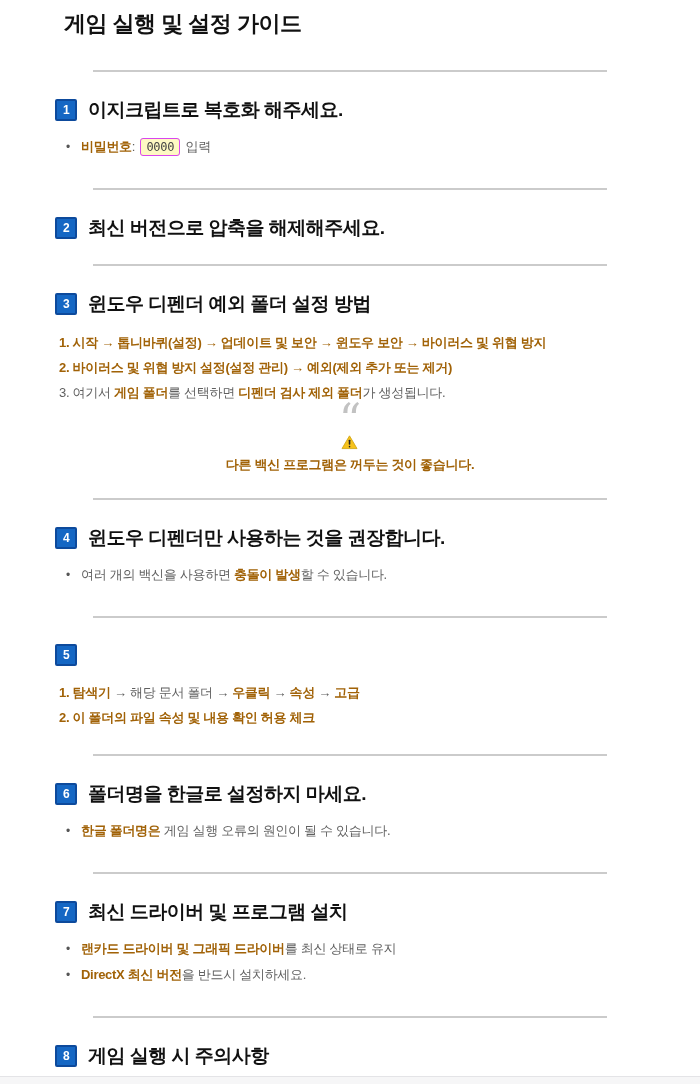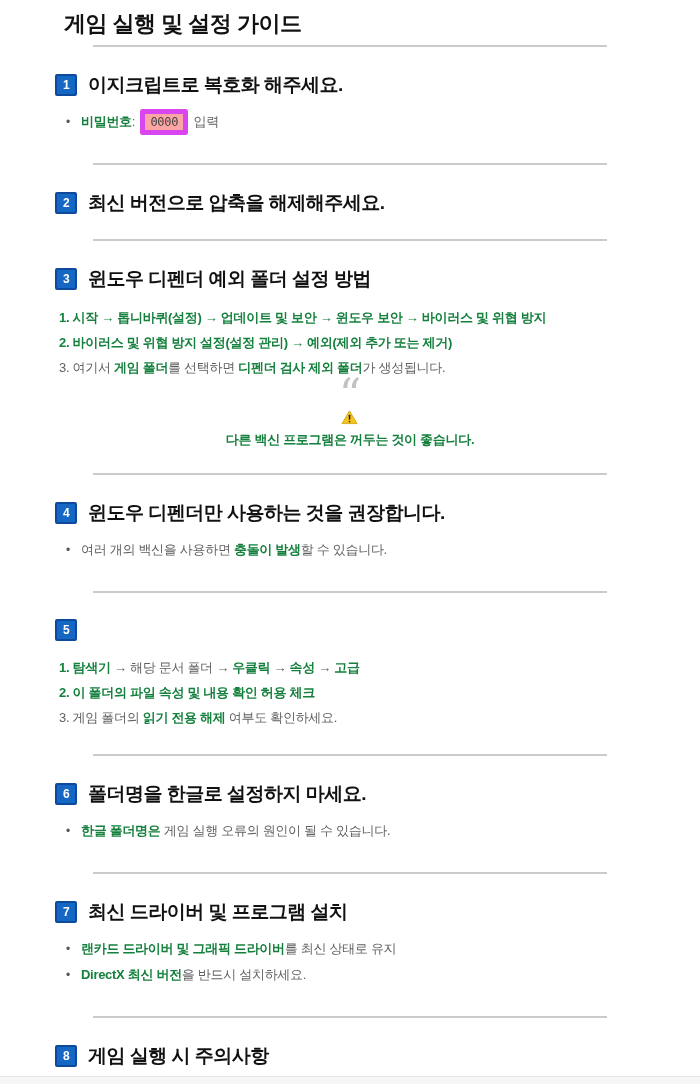--- a/index.html
+++ b/index.html
@@ -6,21 +6,21 @@
   body{
     position:relative;
     width:700px;height:1084px;overflow:hidden;
     font-family:"Liberation Sans","DejaVu Sans",sans-serif;
     color:#333;
   }
   .page{padding:10px 55px 0 55px;}
   
   .doc-title{
     display:flex;align-items:center;gap:9px;
-    margin:0 0 7px 0;
+    margin:0 0 32px 0;
     font-size:22px;font-weight:700;color:#111;letter-spacing:-0.5px;
     line-height:28px;
   }
   
   .divider{
     border:none;height:2px;background:var(--divider,#cbcbcb);
     width:87%;margin:0 auto;
   }
   
   .section{padding:26px 0 24px 0;}
@@ -45,25 +45,25 @@
     font-size:13px;line-height:18px;color:#606060;letter-spacing:-0.3px;
   }
   .bullet-item::before{
     content:"•";position:absolute;left:3px;top:0;color:#555;font-size:12px;
   }
   
   .steps{margin:14px 0 0 0;padding:0 0 0 4px;}
   .step-item{
     font-size:13px;line-height:25px;color:#606060;letter-spacing:-0.3px;
   }
-  .b{font-weight:700;color:#15803d;}
+  .b{font-weight:700;color:#a16207;}
   .code-chip{
     font-family:"DejaVu Sans Mono","Liberation Mono",monospace;
     font-size:12px;color:#444;
-    background:#fca5a5;border:5px solid #d946ef;border-radius:3px;
+    background:#fef9c3;border:1px solid #d946ef;border-radius:3px;
     padding:1px 5px;margin:0 2px;
   }
   
   .quote-block{margin:0;text-align:center;}
   .quote-mark{
     display:block;
     font-family:"DejaVu Serif","Liberation Serif",serif;
     font-size:44px;line-height:30px;height:30px;color:#c2c2c2;
     user-select:none;
   }
@@ -138,21 +138,20 @@
         </ul>
       </section>
       <hr class="divider">
       <section class="section">
         <h2 class="sec-head">
           <span class="badge">5</span>
         </h2>
         <div class="steps">
           <div class="step-item"><span class="b">1. </span><span class="b">탐색기</span><span> → 해당 문서 폴더 → </span><span class="b">우클릭</span><span> → </span><span class="b">속성</span><span> → </span><span class="b">고급</span></div>
           <div class="step-item"><span class="b">2. </span><span class="b">이 폴더의 파일 속성 및 내용 확인 허용 체크</span></div>
-          <div class="step-item"><span>3. </span><span>게임 폴더의 </span><span class="b">읽기 전용 해제</span><span> 여부도 확인하세요.</span></div>
         </div>
       </section>
       <hr class="divider">
       <section class="section">
         <h2 class="sec-head">
           <span class="badge">6</span>
           <span>폴더명을 한글로 설정하지 마세요.</span>
         </h2>
         <ul class="bullets">
           <li class="bullet-item"><span class="b">한글 폴더명은</span><span> 게임 실행 오류의 원인이 될 수 있습니다.</span></li>

